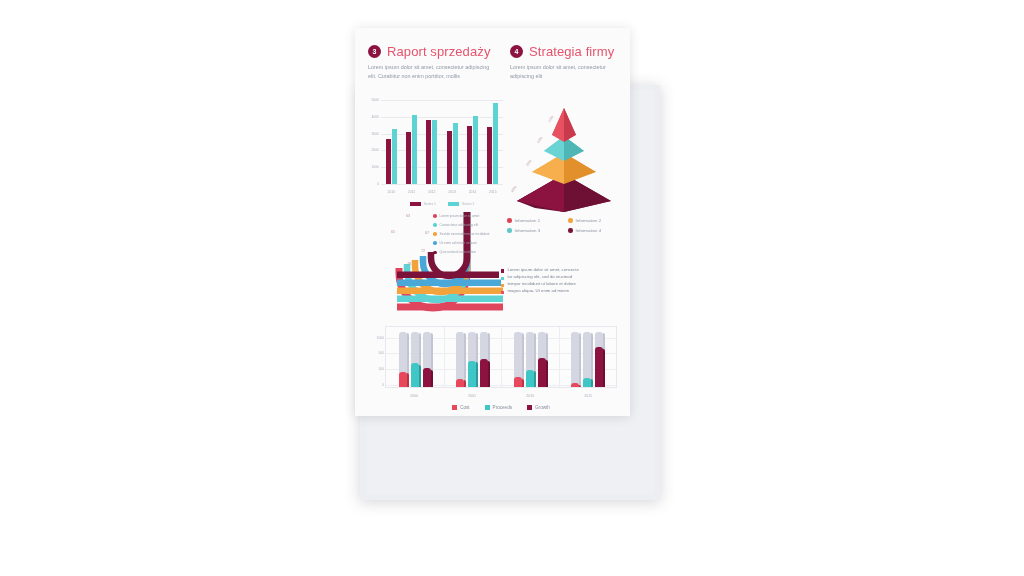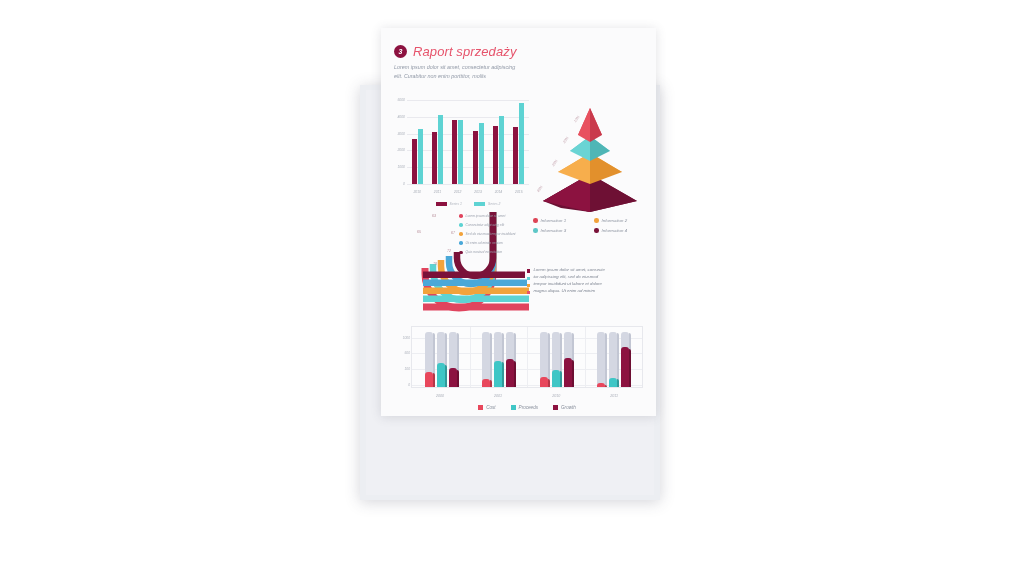--- a/index.html
+++ b/index.html
@@ -12,25 +12,24 @@
     background:#eceef2;
     box-shadow:0 2px 14px rgba(60,60,80,0.22);
   }
   .back-panel-inner{
     position:absolute;left:366px;top:90px;width:288px;height:405px;
     background:#eff0f4;
   }
 
   
   .card{
-    position:absolute;left:381px;top:28px;width:275px;height:388px;
+    position:absolute;left:355px;top:28px;width:275px;height:388px;
     background:#fbfbfc;
     box-shadow:0 1px 10px rgba(70,70,90,0.16);
     padding:0;
-    font-style:italic;
   }
 
   
   .headers{position:absolute;left:0;top:0;width:275px;height:66px;}
   .hdr{position:absolute;top:16px;}
   .hdr.left{left:13px;width:128px;}
   .hdr.right{left:155px;width:110px;}
   .hdr-row{display:flex;align-items:center;gap:6px;}
   .badge{
     width:13px;height:13px;border-radius:50%;
@@ -123,20 +122,27 @@
     <div class="headers">
 
       <div class="hdr left">
         <div class="hdr-row">
           <div class="badge">3</div>
           <div class="hdr-title">Raport sprzedaży</div>
         </div>
         <div class="hdr-sub">Lorem ipsum dolor sit amet, consectetur adipiscing elit. Curabitur non enim porttitor, mollis</div>
       </div>
 
+      <div class="hdr right">
+        <div class="hdr-row">
+          <div class="badge">4</div>
+          <div class="hdr-title">Strategia firmy</div>
+        </div>
+        <div class="hdr-sub">Lorem ipsum dolor sit amet, consectetur adipiscing elit</div>
+      </div>
 
     </div>
 
     <div class="barchart">
       <div class="bc-plot">
         <div class="bc-grid" id="bc-grid">
             <div class="bc-gline" style="top: 0%;"></div>
             <div class="bc-ylab" style="top: 0%;">5000</div>
             <div class="bc-gline" style="top: 20%;"></div>
             <div class="bc-ylab" style="top: 20%;">4000</div>

